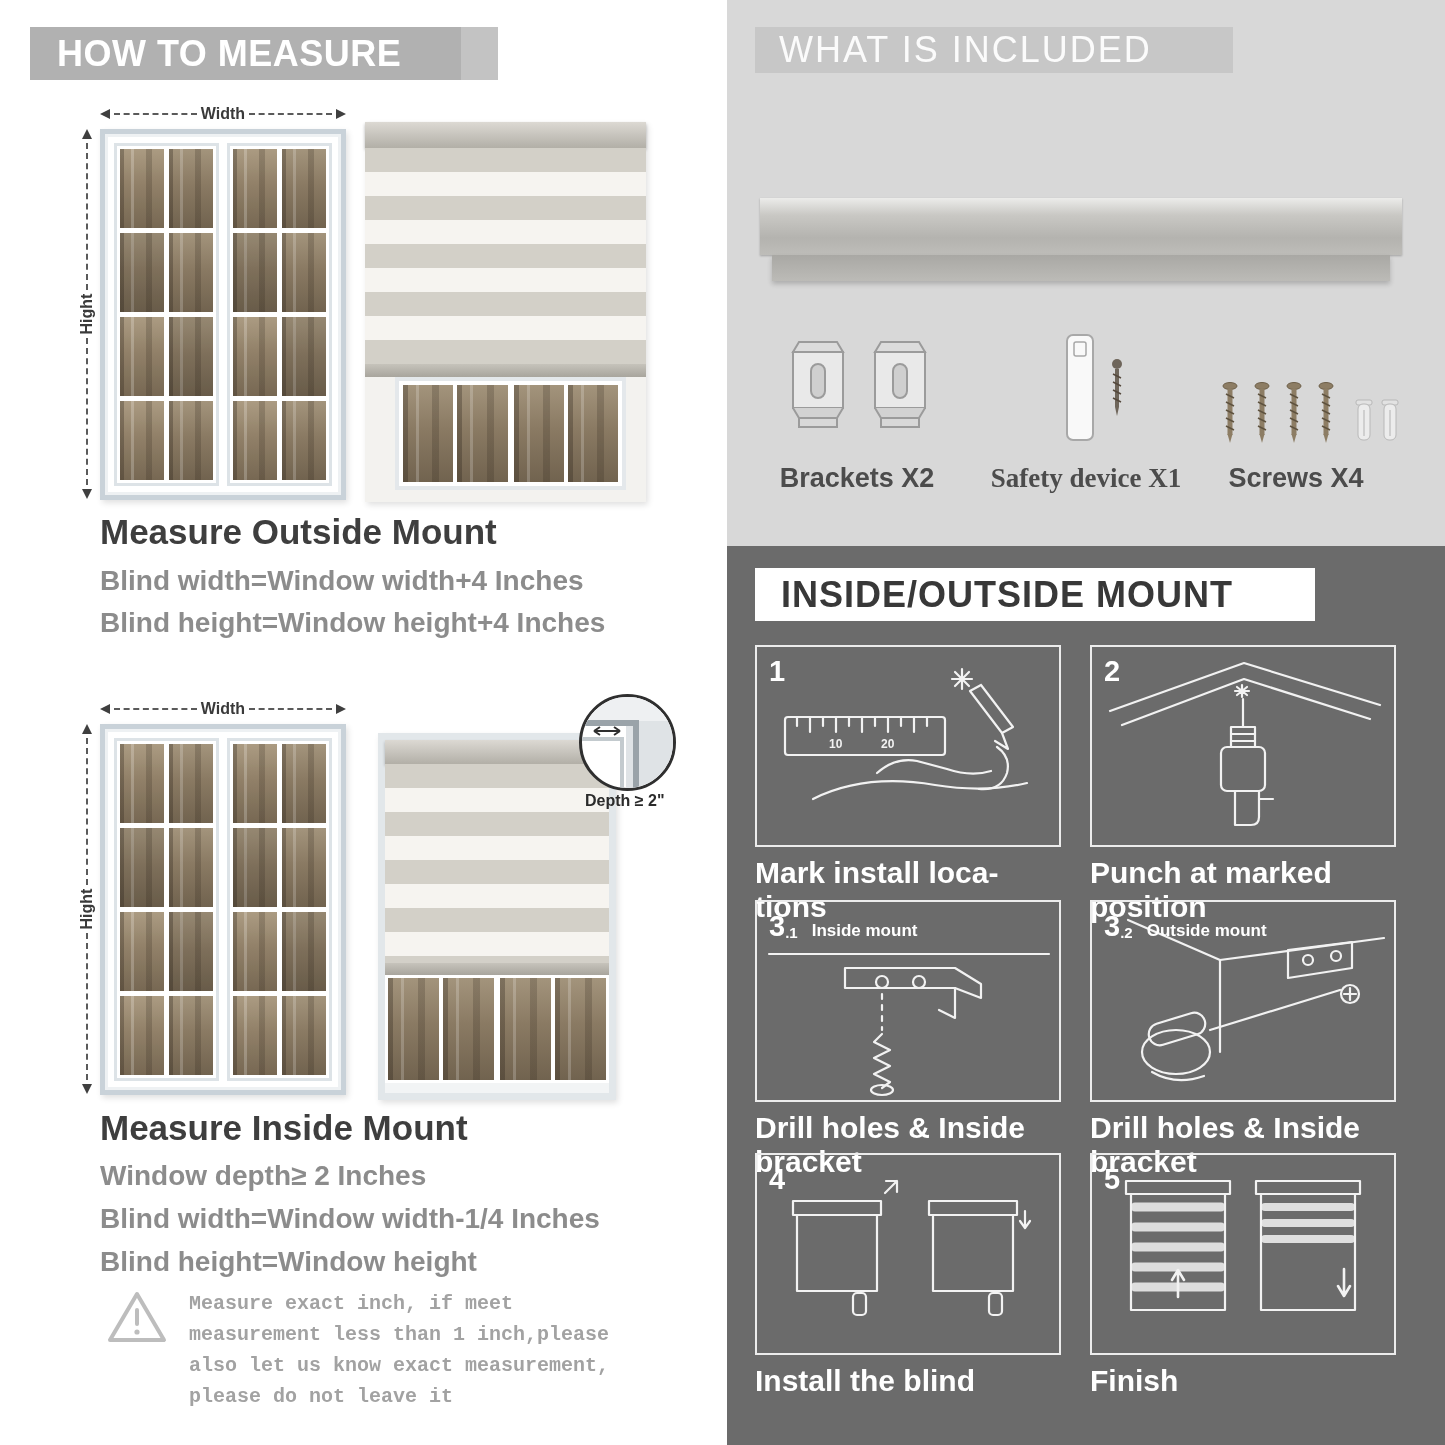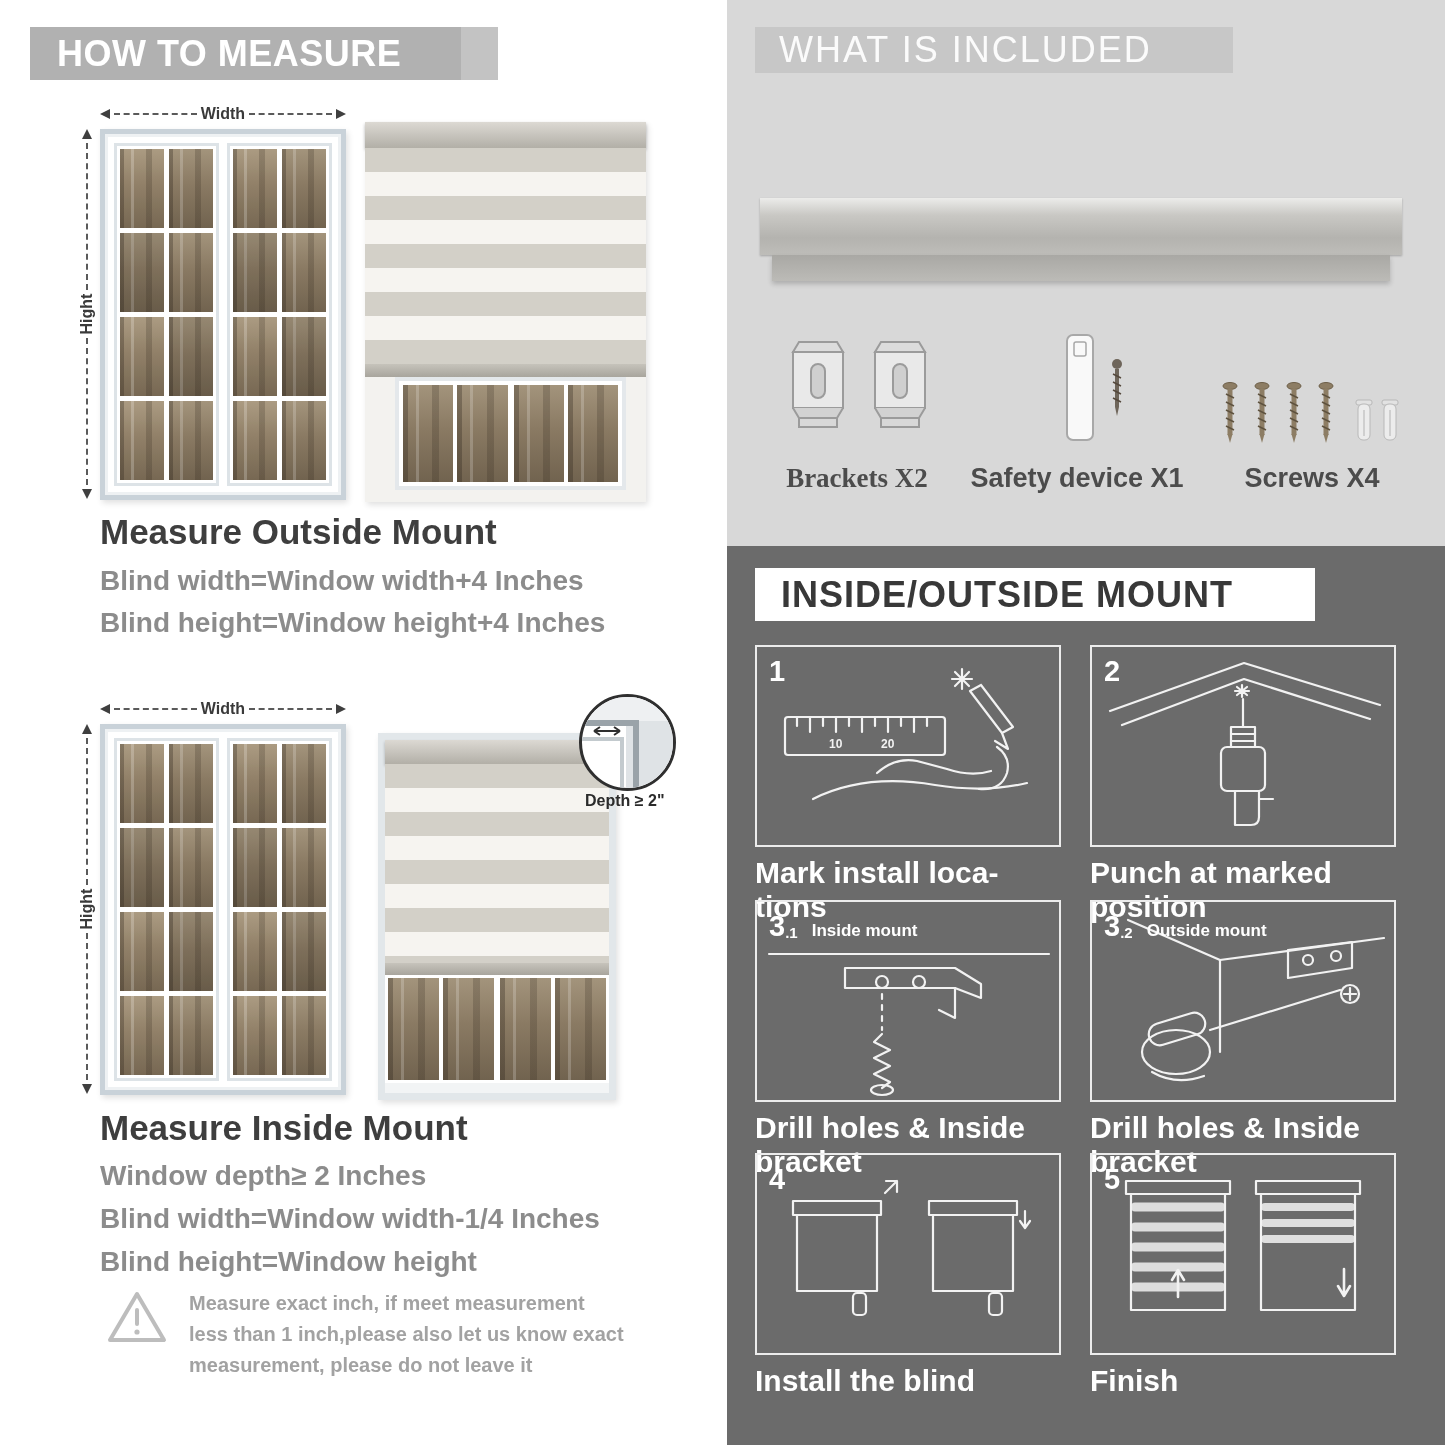--- a/index.html
+++ b/index.html
@@ -60,21 +60,21 @@
   .blind-in .rail-top{height:24px;}
   .blind-in .rail-bot{height:12px;}
   .blind-in .panes-row{flex:0 0 102px;display:flex;gap:6px;padding:3px;background:#fff;}
   .blind-in .sill{flex:0 0 10px;background:#f2f4f5;}
 
   .depth-circle{position:absolute;left:194px;top:-46px;width:97px;height:97px;border-radius:50%;
                 border:3px solid #2f2f2f;background:#ffffff;overflow:hidden;box-sizing:border-box;z-index:3;}
   .depth-label{position:absolute;left:200px;top:52px;font-size:16px;font-weight:700;color:#2b2b2b;
                white-space:nowrap;z-index:3;}
 
-  .warning{position:absolute;left:105px;top:1288px;width:530px;display:flex;gap:20px;align-items:flex-start;}
+  .warning{position:absolute;left:105px;top:1288px;width:530px;display:flex;gap:20px;align-items:flex-start;font-family:Liberation Mono, monospace;}
   .warning p{margin:0;font-size:20px;font-weight:600;color:#a2a2a2;line-height:1.55;width:435px;}
 
   
   .right-top{position:absolute;left:727px;top:0;width:718px;height:546px;background:#d8d8d8;}
   .banner-included{position:absolute;left:28px;top:27px;width:478px;height:46px;background:#c7c7c7;
     color:#fbfbfb;font-size:36px;font-weight:400;line-height:46px;padding-left:24px;
     letter-spacing:2px;box-sizing:border-box;}
   .blind-name{position:absolute;left:0;top:140px;width:718px;text-align:center;
               font-size:29px;font-weight:700;color:#5b5b5b;}
   .headrail{position:absolute;left:33px;top:198px;width:642px;}
@@ -322,23 +322,23 @@
         <rect x="3" y="6" width="12" height="36" rx="5" fill="#ececec" stroke="#b8b8b8"></rect>
         <path d="M9 12 v26" stroke="#cfcfcf" stroke-width="2"></path>
       </svg>
       <svg width="18" height="46" viewBox="0 0 18 46">
         <rect x="1" y="2" width="16" height="5" rx="2" fill="#e2e2e2" stroke="#b8b8b8"></rect>
         <rect x="3" y="6" width="12" height="36" rx="5" fill="#ececec" stroke="#b8b8b8"></rect>
         <path d="M9 12 v26" stroke="#cfcfcf" stroke-width="2"></path>
       </svg>
     </div>
 
-    <div class="hw-label" style="left:25px;width:210px;font-family:Liberation Serif, serif;">Brackets X2</div>
-    <div class="hw-label" style="left:235px;width:230px;">Safety device X1</div>
-    <div class="hw-label" style="left:500px;width:170px;">Screws X4</div>
+    <div class="hw-label" style="left:25px;width:210px;">Brackets X2</div>
+    <div class="hw-label" style="left:244px;width:230px;font-family:Liberation Serif, serif;">Safety device X1</div>
+    <div class="hw-label" style="left:484px;width:170px;">Screws X4</div>
   </section>
 
   <section class="right-bottom">
     <div class="banner-mount">INSIDE/OUTSIDE MOUNT</div>
 
     <div class="step" style="left:28px;top:99px;">
       <div class="step-box">
         <div class="step-head">
           <span class="step-num">1</span>
             <span class="step-sub"></span>

